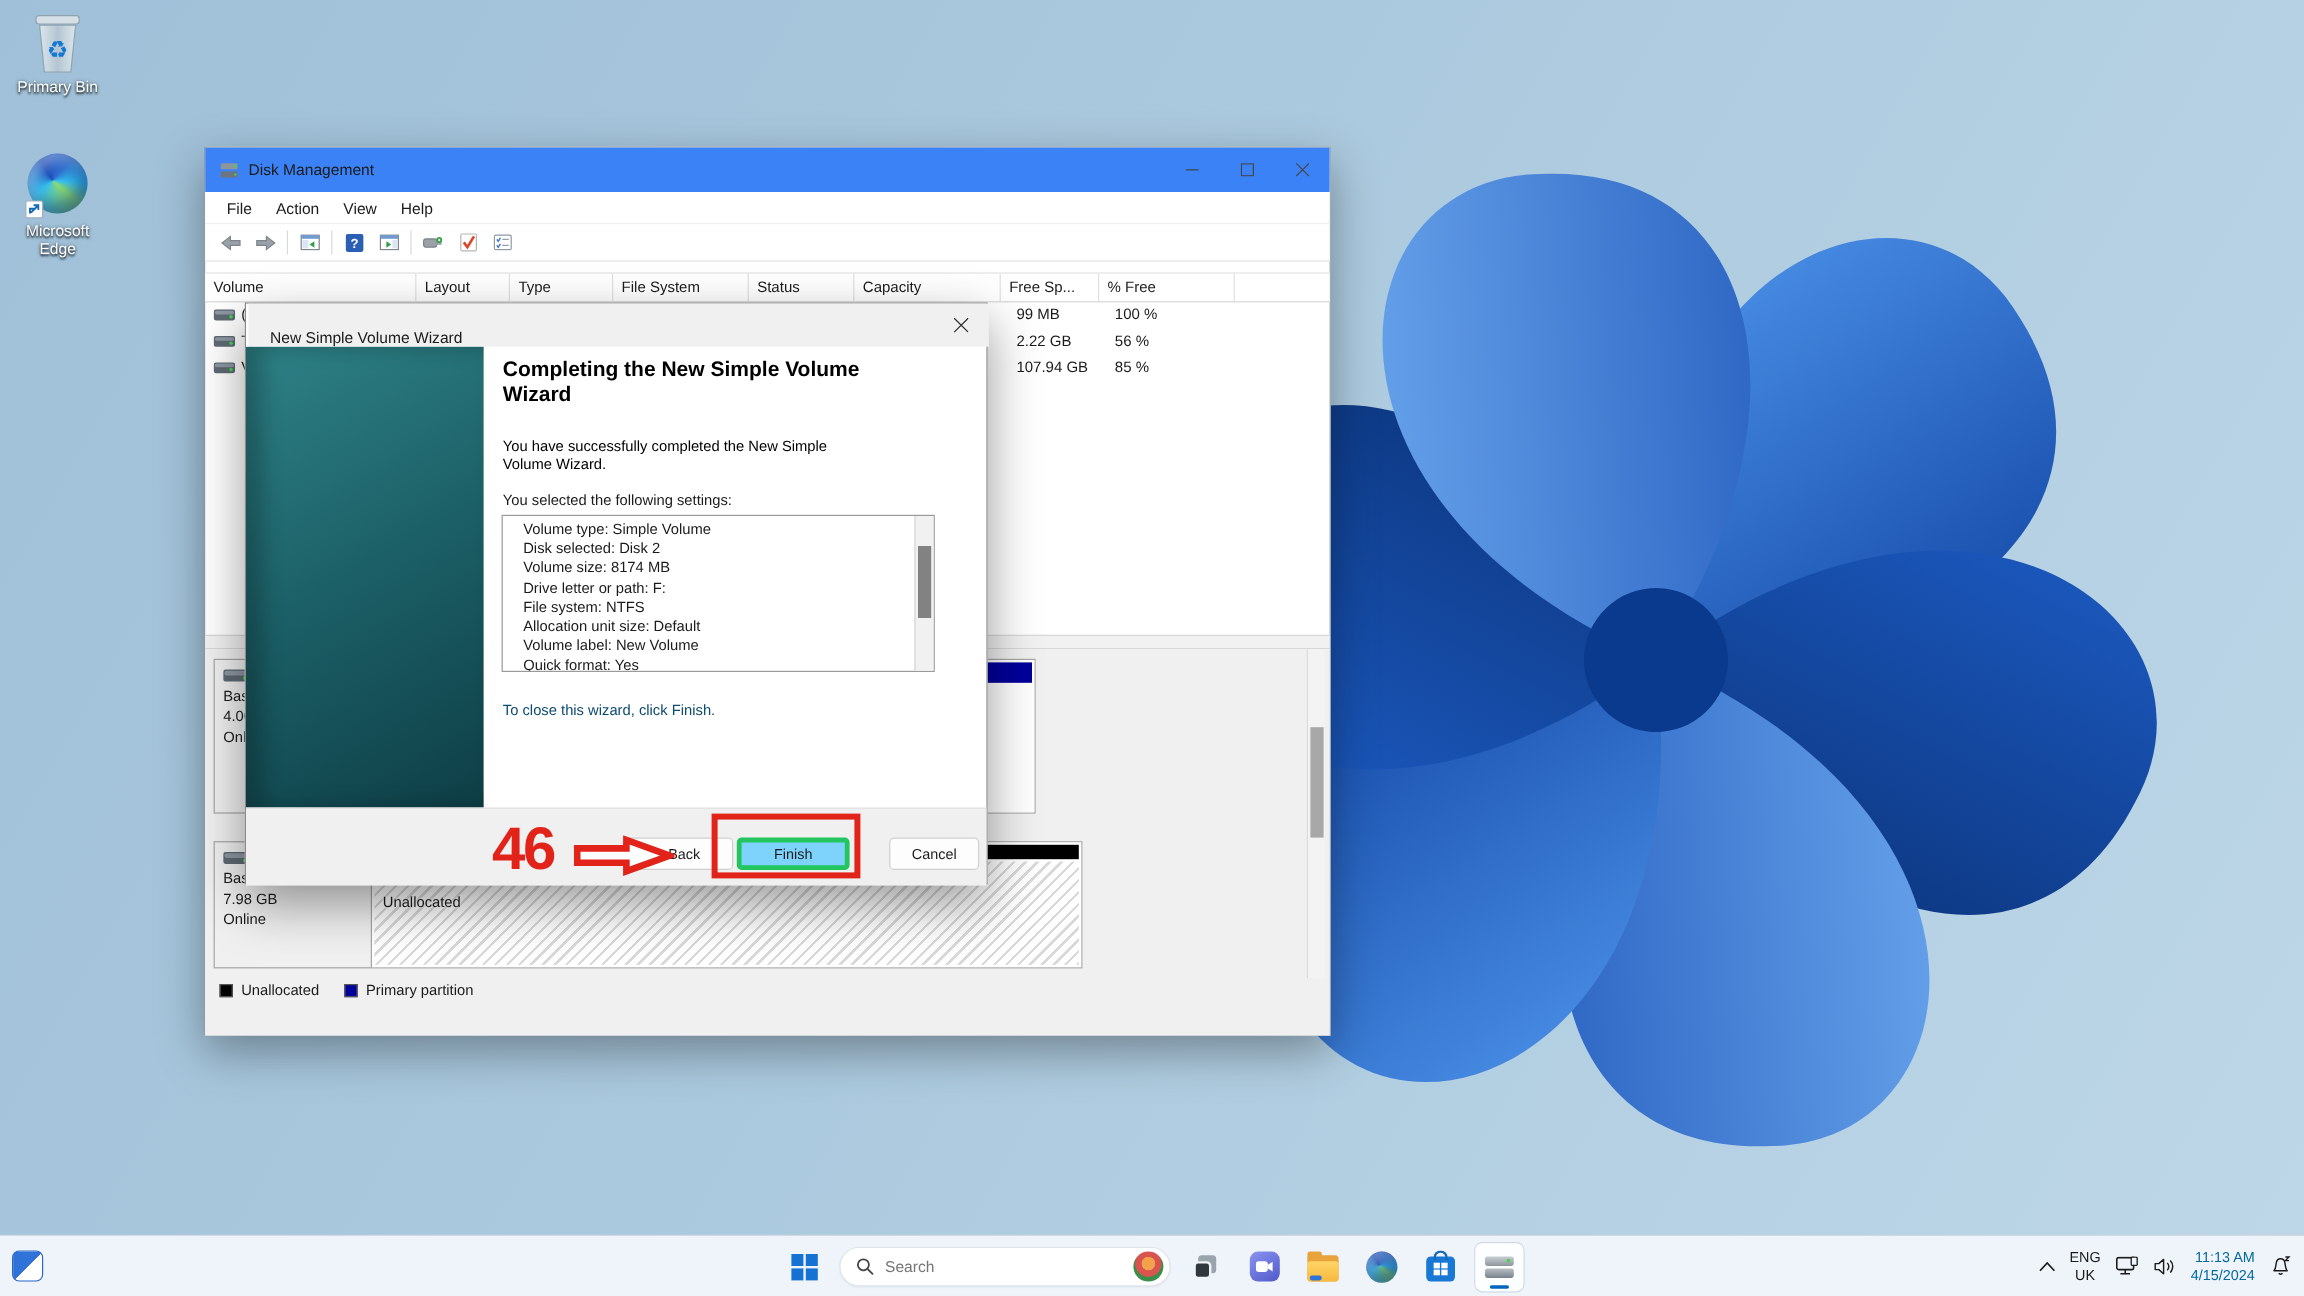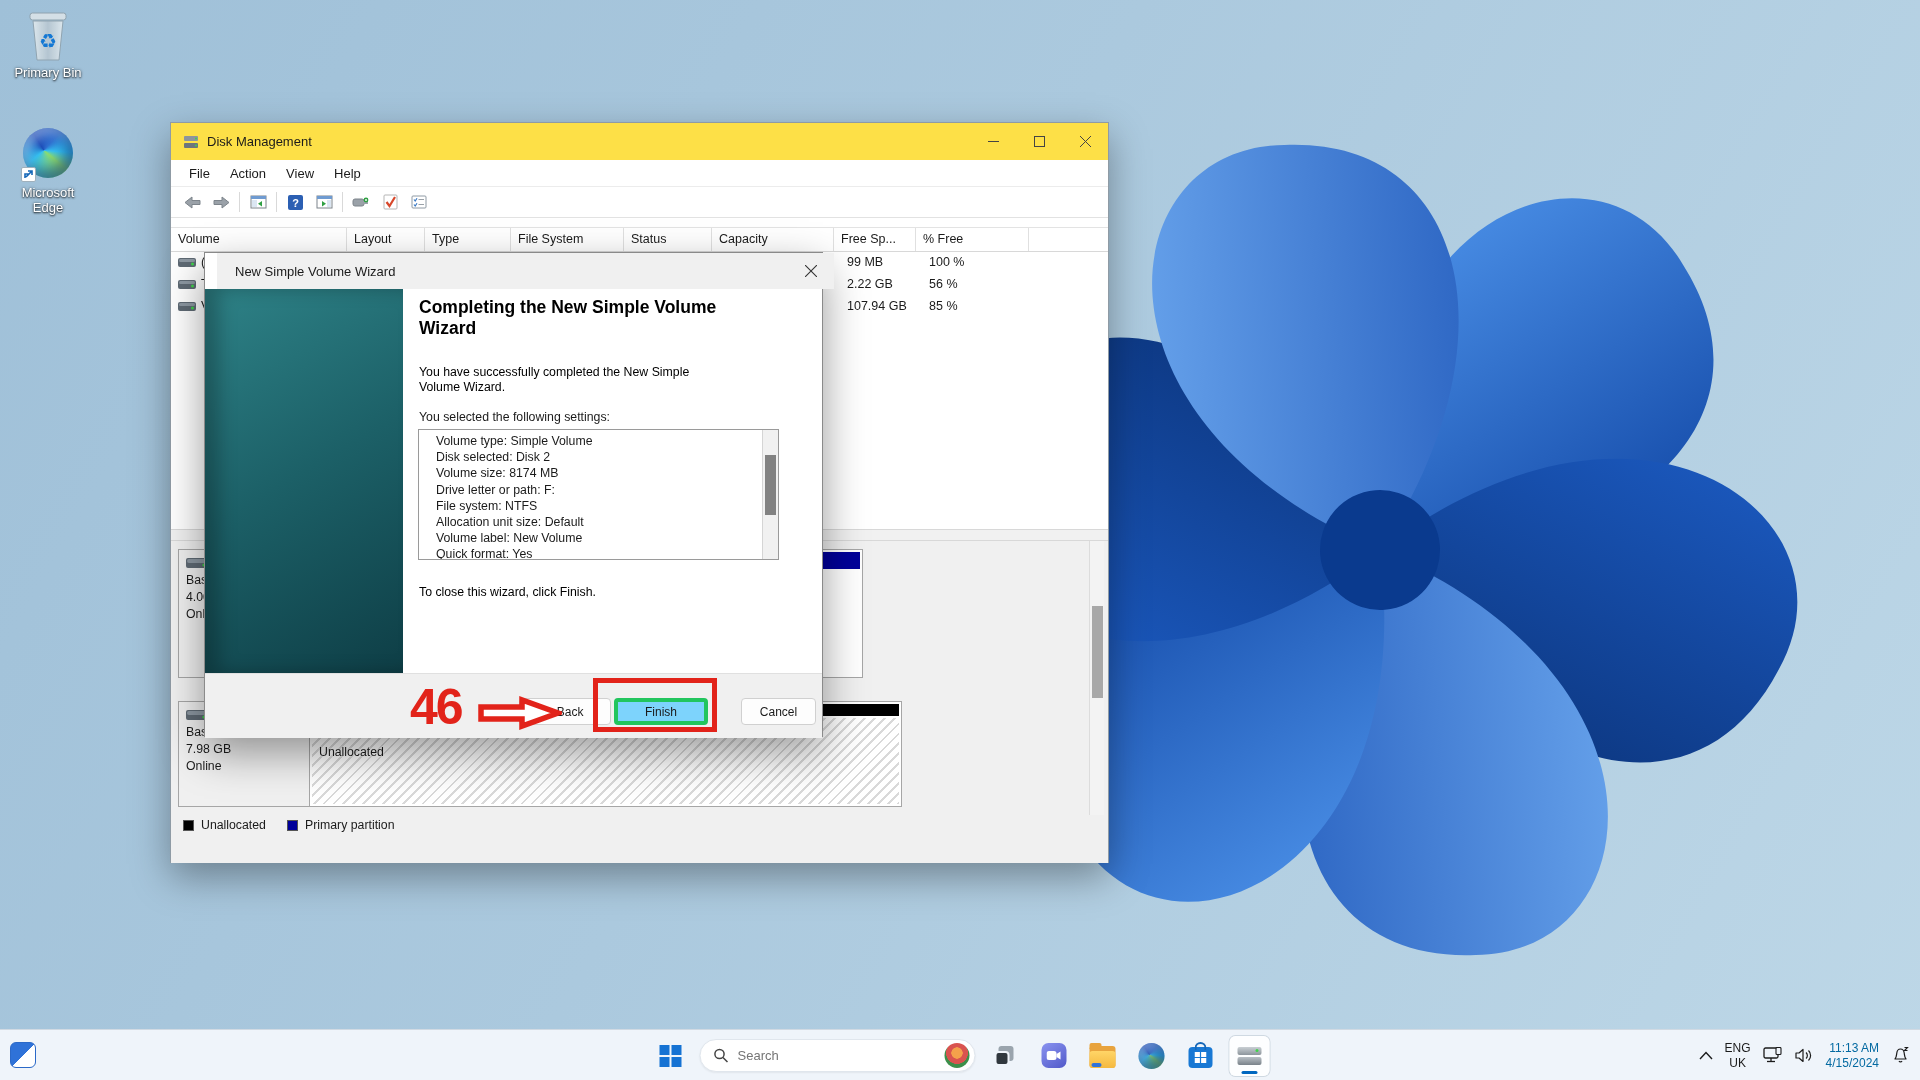--- a/index.html
+++ b/index.html
@@ -17,21 +17,21 @@
   .desk-icon .lbl { font-size:13px; color:#fff; text-shadow:0 1px 2px rgba(0,0,0,.85), 0 0 3px rgba(0,0,0,.5); line-height:1.15; }
   .edge-circle { width:50px; height:50px; border-radius:50%;
     background:conic-gradient(from 130deg at 42% 45%, #8ede6d, #35c1f1 28%, #1b4cb8 55%, #2f6fd0 75%, #35c1f1 90%, #8ede6d);
     box-shadow:inset -6px -8px 14px rgba(6,38,110,.55), inset 5px 6px 10px rgba(255,255,255,.35); }
   .shortcut-badge { position:absolute; left:0; bottom:0; width:15px; height:15px; background:#fff; border:1px solid #9fb0bc; border-radius:2px;
     display:flex; align-items:center; justify-content:center; }
 
   
   .window { position:absolute; left:170px; top:122px; width:939px; height:741px; background:#fff;
             border:1px solid #8f9ba5; box-shadow:0 14px 36px rgba(0,0,0,.35); }
-  .titlebar { position:absolute; left:0; top:0; width:100%; height:37px; background:#fde047;
+  .titlebar { position:absolute; left:0; top:0; width:100%; height:37px; background:#3b82f6;
               display:flex; align-items:center; padding-left:12px; gap:8px; }
   .titlebar .t-text { font-size:13px; color:#1b1b1b; }
   .win-controls { margin-left:auto; display:flex; height:37px; }
   .win-btn { width:46px; height:37px; display:flex; align-items:center; justify-content:center; color:#444; }
   .menubar { position:absolute; left:0; top:37px; width:100%; height:27px; background:#fff;
              border-bottom:1px solid #ececec; display:flex; align-items:center; padding-left:8px; }
   .menu-item { font-size:13px; color:#1b1b1b; padding:4px 10px; }
   .toolbar { position:absolute; left:0; top:64px; width:100%; height:31px; background:#fff;
              border-bottom:1px solid #e2e2e2; display:flex; align-items:center; padding-left:10px; gap:7px; }
   .tb-sep { width:1px; height:20px; background:#d9d9d9; }
@@ -63,36 +63,36 @@
   .legend { position:absolute; left:12px; top:695px; display:flex; align-items:center; gap:7px; }
   .legend .sq { width:11px; height:11px; border:1px solid #555; }
   .legend .llbl { font-size:12.3px; color:#1b1b1b; margin-right:14px; }
 
   .vscroll { position:absolute; right:4px; top:418px; width:15px; height:274px; background:#f3f3f3; border-left:1px solid #dcdcdc; }
   .vscroll .thumb { position:absolute; left:2px; width:11px; top:65px; height:92px; background:#a8a8a8; }
 
   
   .wizard { position:absolute; left:204px; top:252px; width:619px; height:485px; background:#fff;
             border:1px solid #8a8a8a; box-shadow:0 16px 40px rgba(0,0,0,.4); }
-  .wz-titlebar { position:absolute; left:12px; top:0; width:100%; height:36px; background:#f0f0f0;
-                 display:flex; align-items:center; padding:0 0 0 18px; }
+  .wz-titlebar { position:absolute; left:2px; top:0; width:100%; height:36px; background:#f0f0f0;
+                 display:flex; align-items:flex-end; padding:0 0 0 18px; }
   .wz-title { font-size:13px; color:#1b1b1b; }
   .wz-close { margin-left:auto; width:46px; height:36px; display:flex; align-items:center; justify-content:center; }
   .wz-side { position:absolute; left:0; top:36px; width:198px; height:384px;
              background:linear-gradient(150deg,#2e8287 0%,#1c6067 48%,#0e3e46 100%);
              box-shadow:inset 14px 0 18px rgba(0,0,0,.25); }
   .wz-heading { position:absolute; left:214px; top:44px; width:320px; font-size:17.5px; font-weight:bold; color:#000; line-height:1.22; }
   .wz-intro { position:absolute; left:214px; top:112px; width:300px; font-size:12.3px; color:#000000; line-height:1.25; }
   .wz-sel-label { position:absolute; left:214px; top:157px; font-size:12.3px; color:#1b1b1b; }
   .wz-listbox { position:absolute; left:213px; top:176px; width:361px; height:131px; background:#fff;
                 border:1px solid #9a9a9a; overflow:hidden; padding:3px 20px 0 17px; }
   .wz-listbox .set-line { display:block; font-size:12.3px; line-height:16.2px; color:#1b1b1b; white-space:nowrap; }
   .wz-list-scroll { position:absolute; right:0; top:0; bottom:0; width:16px; background:#f1f1f1; border-left:1px solid #d5d5d5; }
   .wz-list-scroll .thumb { position:absolute; left:2px; width:11px; top:25px; height:60px; background:#828282; }
-  .wz-outro { position:absolute; left:214px; top:332px; font-size:12.3px; color:#000000; }
+  .wz-outro { position:absolute; left:214px; top:332px; font-size:12.3px; color:#0c4a6e; }
   .wz-footer { position:absolute; left:0; top:420px; width:100%; height:65px; background:#f0f0f0; border-top:1px solid #e0e0e0; }
   .wz-btn { position:absolute; top:24px; height:27px; background:#fdfdfd; border:1px solid #d0d0d0; border-radius:4px;
             font-size:12px; color:#1b1b1b; display:flex; align-items:center; justify-content:center; font-family:"Liberation Sans",sans-serif; }
   .wz-btn.back { left:314px; width:92px; }
   .wz-btn.finish { left:409px; width:94px; background:#7dd3fc; border:4px solid #22c55e; }
   .wz-btn.cancel { left:536px; width:75px; }
 
   
   .anno-num { position:absolute; left:410px; top:684px; font-size:50px; font-weight:800; color:#e2231a;
               line-height:.92; letter-spacing:-2px; }

